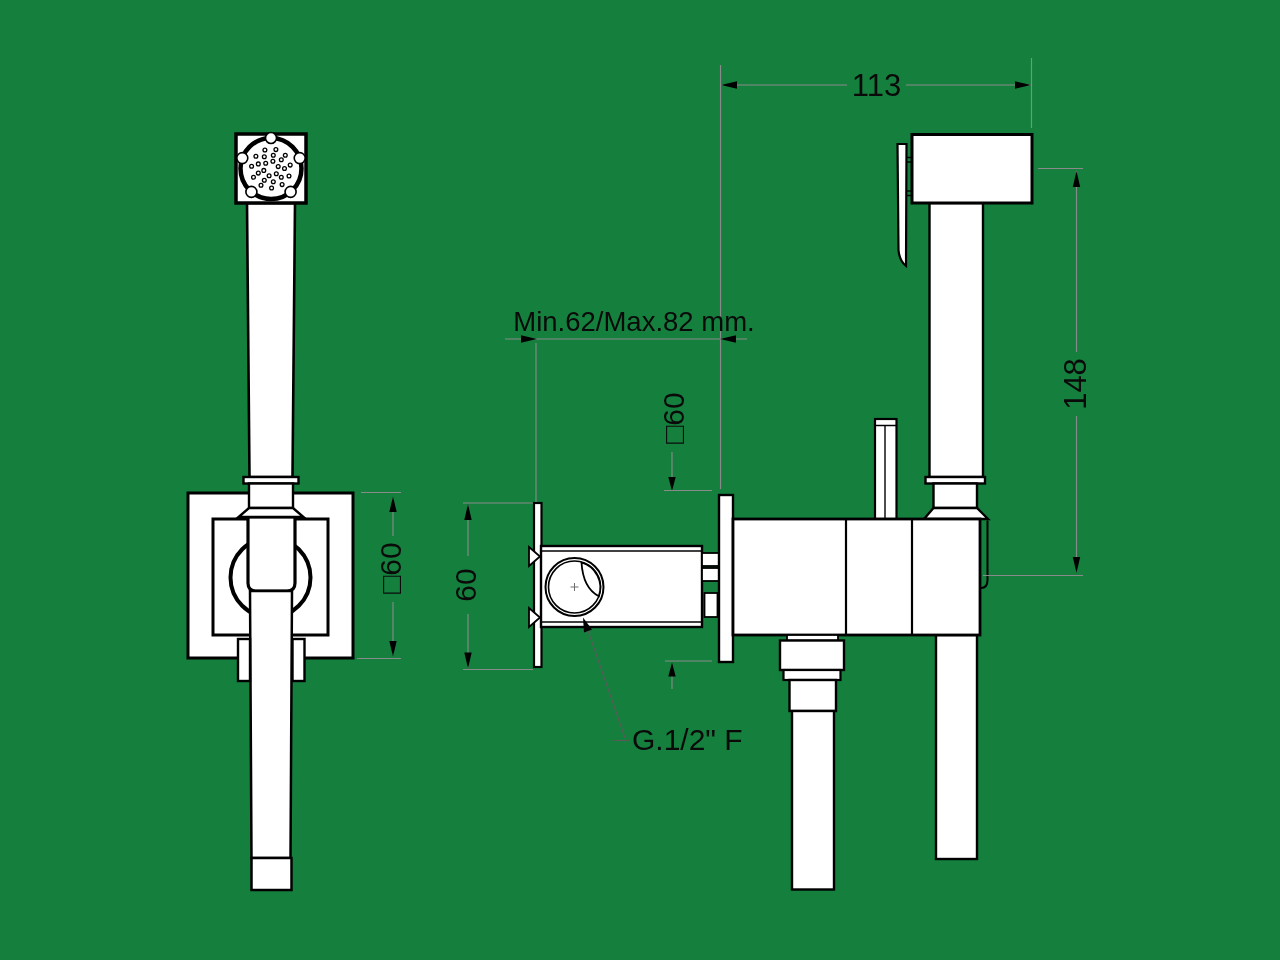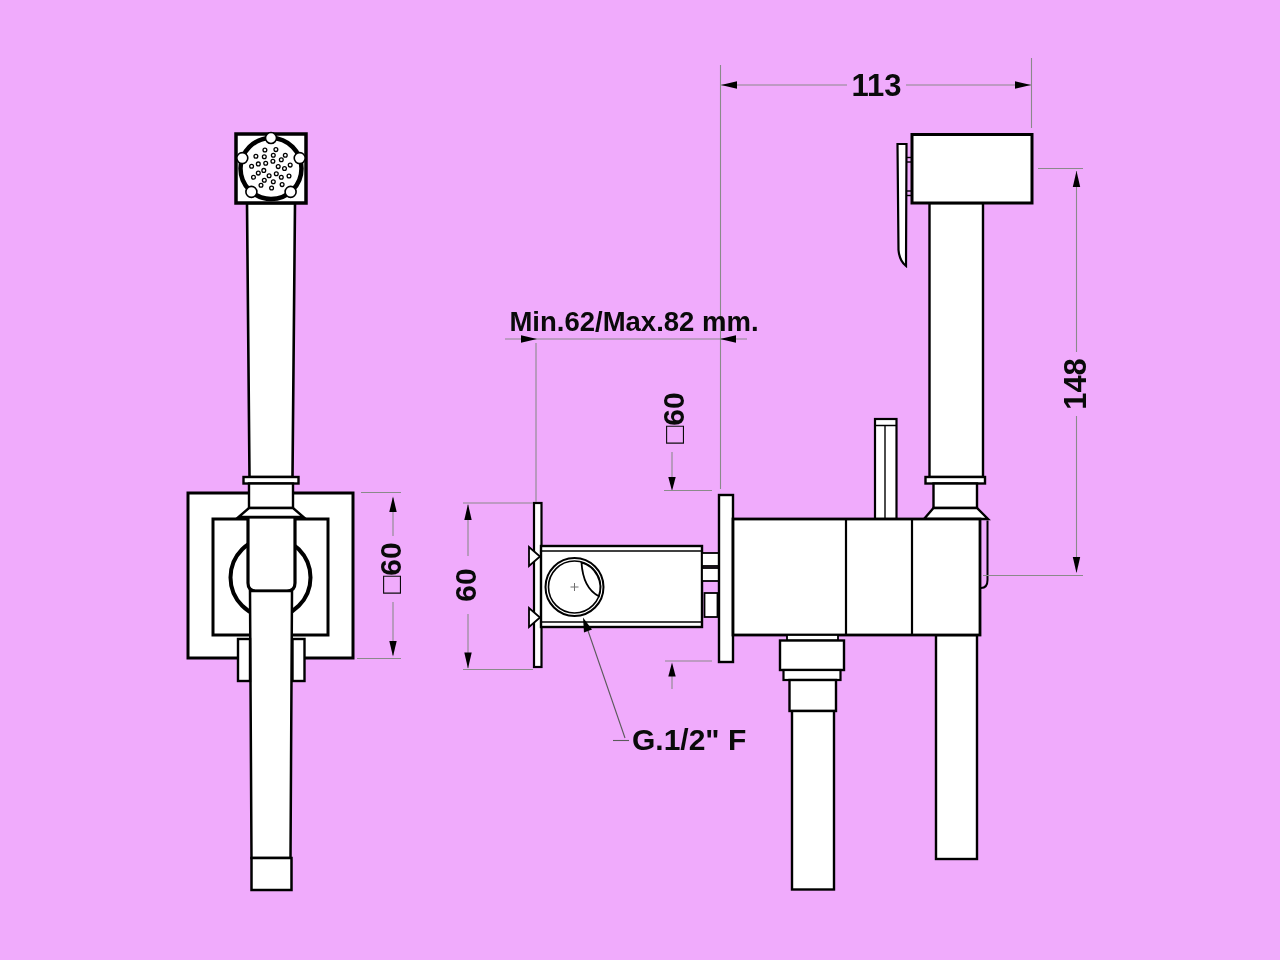--- a/index.html
+++ b/index.html
@@ -1,16 +1,16 @@
 <!DOCTYPE html>
 <html><head>
 <meta charset="utf-8">
 <style>
   html,body{margin:0;padding:0;background:#ffffff;}
-  .stage{width:1280px;height:960px;background:#f0abfc;position:relative;font-weight:bold;}
+  .stage{width:1280px;height:960px;background:#15803d;position:relative;}
   svg{display:block;}
   .obj{fill:#ffffff;stroke:#000000;}
   .obj-n{fill:none;stroke:#000000;}
   .dimline{stroke:#8a8a8a;stroke-width:1.1;fill:none;}
   .leader{stroke:#5a5a5a;stroke-width:1.1;fill:none;}
   .arr{fill:#000000;stroke:none;}
   .dim-text{font-family:"Liberation Sans",sans-serif;font-size:30px;fill:#0a0a0a;}
   .dim-text-lg{font-family:"Liberation Sans",sans-serif;font-size:31px;fill:#0a0a0a;}
   .note-text{font-family:"Liberation Sans",sans-serif;font-size:27.5px;fill:#0a0a0a;}
   .thread-text{font-family:"Liberation Sans",sans-serif;font-size:30px;fill:#0a0a0a;}

